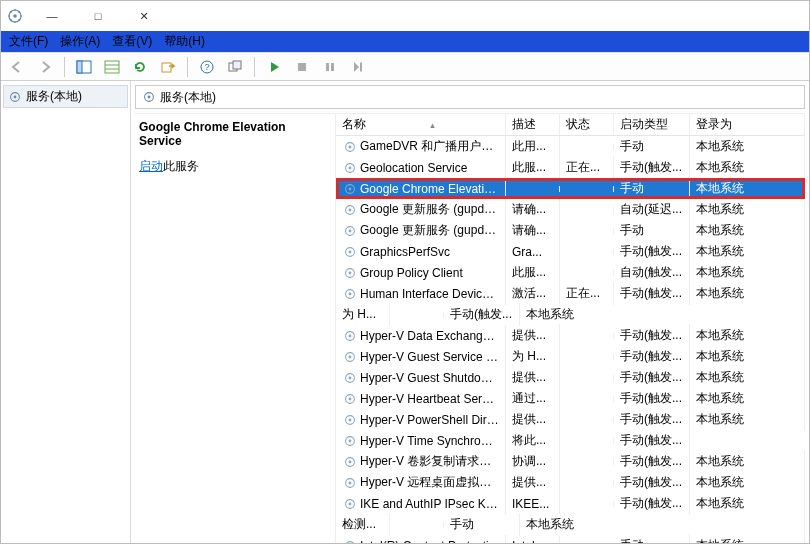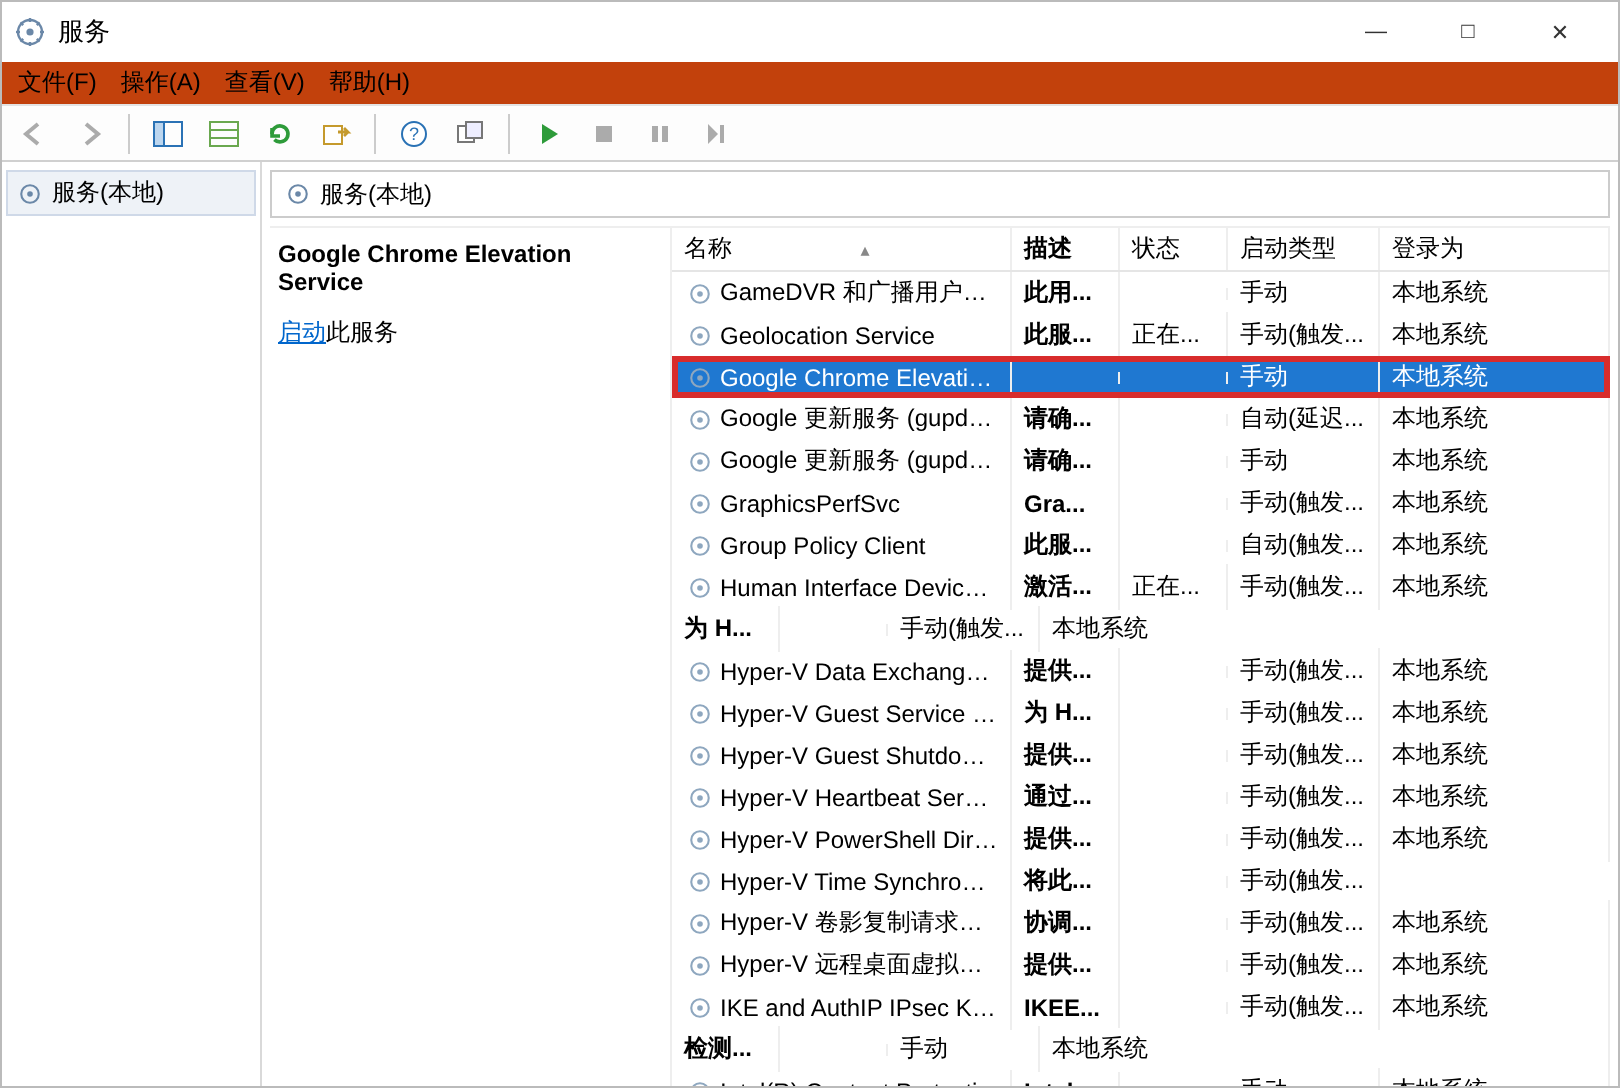--- a/index.html
+++ b/index.html
@@ -34,21 +34,21 @@
     color:#333;
   }
 
   
   .menubar {
     height: 22px;
     display: flex;
     align-items: center;
     gap: 12px;
     padding: 0 8px;
-    background: #c2410c;
+    background: #1d4ed8;
     border-bottom: 1px solid #e3e3e3;
   }
   .menubar span { font-size:12px; }
 
   
   .toolbar {
     height: 28px;
     display:flex;
     align-items:center;
     gap:4px;
@@ -128,21 +128,21 @@
   }
   .col {
     border-right:1px solid #eee;
     padding:3px 6px;
     font-size:12px;
     overflow:hidden; white-space:nowrap; text-overflow:ellipsis;
     display:flex; align-items:center;
   }
   .col .sortglyph { margin-left:auto; margin-right:auto; color:#888; font-size:9px; }
   .c-name  { width:170px; }
-  .c-desc  { width:54px;font-weight:bold; }
+  .c-desc  { width:54px; }
   .c-stat  { width:54px; }
   .c-start { width:76px; }
   .c-logon { flex:1; }
 
   .listrows {
     flex:1;
     overflow-y:auto;
     overflow-x:hidden;
   }
   .row {
@@ -174,21 +174,20 @@
         <line x1="8" y1="1" x2="8" y2="3"></line>
         <line x1="8" y1="13" x2="8" y2="15"></line>
         <line x1="1" y1="8" x2="3" y2="8"></line>
         <line x1="13" y1="8" x2="15" y2="8"></line>
         <line x1="3.2" y1="3.2" x2="4.6" y2="4.6"></line>
         <line x1="11.4" y1="11.4" x2="12.8" y2="12.8"></line>
         <line x1="3.2" y1="12.8" x2="4.6" y2="11.4"></line>
         <line x1="11.4" y1="4.6" x2="12.8" y2="3.2"></line>
       </g>
     </svg>
-  <span class="title">服务</span>
   <div class="winbtn">—</div>
   <div class="winbtn">□</div>
   <div class="winbtn close">✕</div>
 </div>
 
 <div class="menubar">
   <span>文件(F)</span>
   <span>操作(A)</span>
   <span>查看(V)</span>
   <span>帮助(H)</span>

